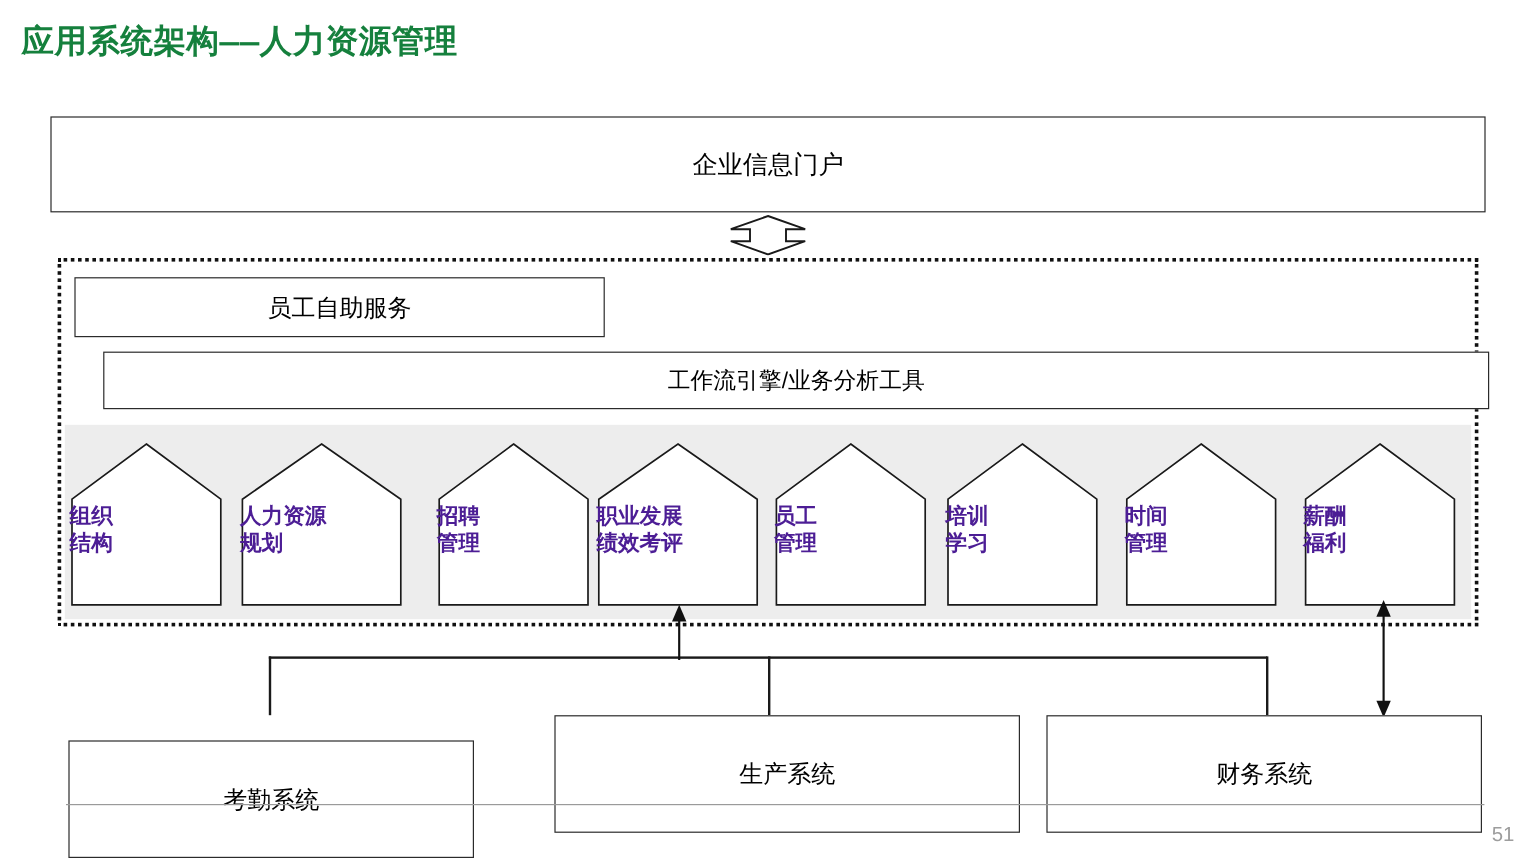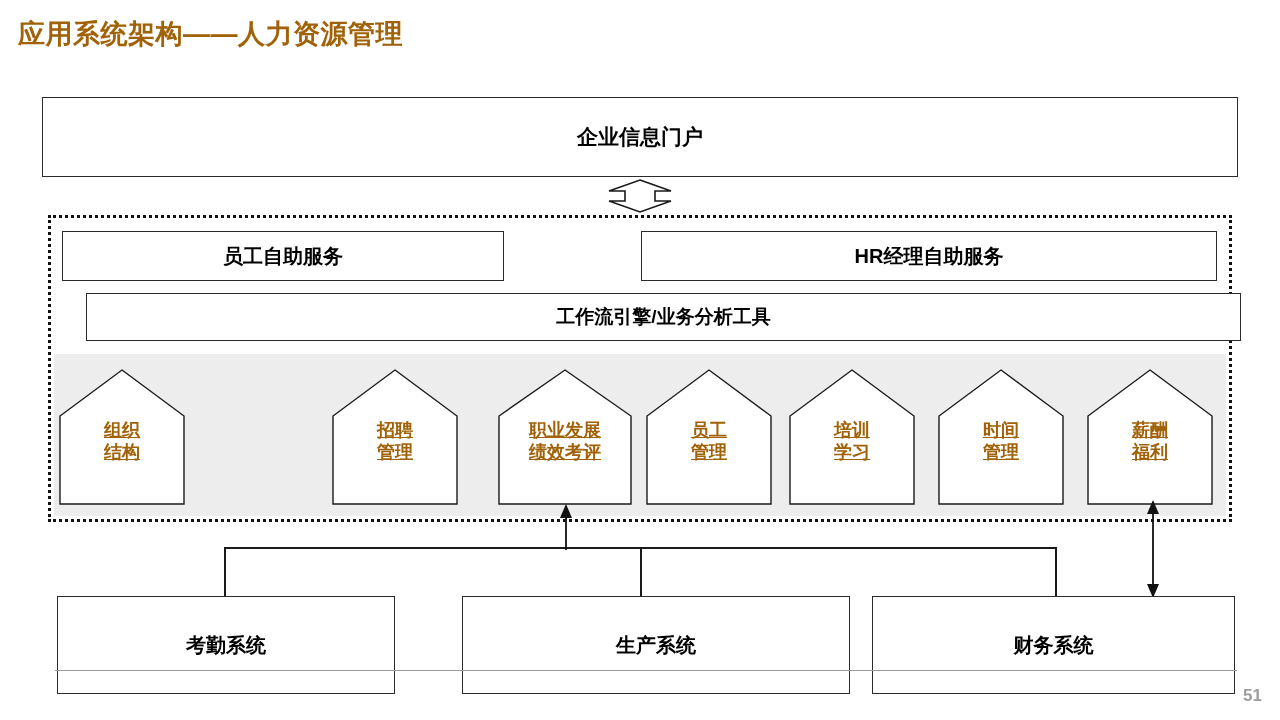--- a/index.html
+++ b/index.html
@@ -8,32 +8,33 @@
     background: #ffffff;
     font-family: "Liberation Sans", "DejaVu Sans", sans-serif;
     overflow: hidden;
   }
   #slide { position: relative; width: 1280px; height: 720px; background: #fff; }
 
   
   .slide-title {
     position: absolute; left: 18px; top: 16px;
     font-size: 27px; font-weight: bold; letter-spacing: .5px;
-    color: #a16207;
+    color: #15803d;
     white-space: nowrap;
+    font-family: Liberation Mono, monospace;
   }
 
   
   .box {
     position: absolute;
     background: #ffffff;
     border: 1.2px solid #2b2b2b;
     display: flex; align-items: center; justify-content: center;
     text-align: center;
-    font-weight: bold;
+    font-weight: normal;
     color: #000;
   }
 
   
   .portal-box { left: 42px; top: 97px; width: 1196px; height: 80px; font-size: 21px; }
 
   
   .dbl-arrow-blk {
     position: absolute; left: 607px; top: 179px; width: 66px; height: 34px;
   }
@@ -54,47 +55,47 @@
   .workflow  { left: 62px;  top: 293px; width: 1155px; height: 48px; font-size: 19px; margin-left: 24px; }
 
   
   .pent {
     position: absolute;
     top: 368px; width: 128px; height: 138px;
   }
   .pent svg { position: absolute; inset: 0; width: 100%; height: 100%; display: block; }
   .pent .pent-label {
     position: absolute; left: 0; right: 0; top: 52px;
-    text-align: center; font-size: 18px; font-weight: bold; line-height: 1.22;
-    color: #a16207; white-space: pre-line; text-decoration: underline;
+    text-align: left; font-size: 18px; font-weight: bold; line-height: 1.22;
+    color: #4c1d95; white-space: pre-line;
   }
   .pent.wide { width: 136px; }
   .pent.wide .pent-label { font-size: 18px; }
 
   
   .conn { position: absolute; background: #1a1a1a; }
   .conn-h { height: 1.6px; }
   .conn-v { width: 1.6px; }
 
   
   .bot { top: 596px; height: 98px; font-size: 20px; }
-  .bot-1 { left: 57px;  width: 338px; }
+  .bot-1 { left: 57px;  width: 338px; margin-top: 21px; }
   .bot-2 { left: 450px; width: 388px; margin-left: 12px; }
   .bot-3 { left: 872px; width: 363px; }
 
   
   .gray-rule {
     position: absolute; left: 55px; top: 670px; width: 1182px; height: 1px;
     background: #9a9a9a; z-index: 5;
   }
 
   
   .page-num {
     position: absolute; right: 18px; top: 686px;
-    font-size: 17px; font-weight: bold; color: #9d9d9d;
+    font-size: 17px; font-weight: normal; color: #9d9d9d;
     z-index: 6;
   }
 
   .arrow-svg { position: absolute; overflow: visible; }
 </style>
 </head>
 <body>
 
 <div id="slide">
 
@@ -110,38 +111,42 @@
     </svg>
   </div>
 
   <div class="dotted-panel">
     <div class="panel-grayband"></div>
   </div>
 
   <div class="box srv-left">
     <span>员工自助服务</span>
   </div>
-  <div class="box srv-right">
-    <span>HR经理自助服务</span>
-  </div>
 
   <div class="box workflow">
     <span>工作流引擎/业务分析工具</span>
   </div>
 
   <div class="pent" id="pent0" style="left:58px;">
     <svg viewBox="0 0 128 138" preserveAspectRatio="none">
       <polygon points="64,2 126,48 126,136 2,136 2,48" fill="#ffffff" stroke="#1a1a1a" stroke-width="1.4"></polygon>
     </svg>
     <div class="pent-label">组织
 结构</div>
   </div>
 
-
-  <div class="pent" id="pent2" style="left:331px;">
+  <div class="pent wide" id="pent1" style="left:200px;">
+    <svg viewBox="0 0 136 138" preserveAspectRatio="none">
+      <polygon points="68,2 134,48 134,136 2,136 2,48" fill="#ffffff" stroke="#1a1a1a" stroke-width="1.4"></polygon>
+    </svg>
+    <div class="pent-label">人力资源
+规划</div>
+  </div>
+
+  <div class="pent" id="pent2" style="left:364px;">
     <svg viewBox="0 0 128 138" preserveAspectRatio="none">
       <polygon points="64,2 126,48 126,136 2,136 2,48" fill="#ffffff" stroke="#1a1a1a" stroke-width="1.4"></polygon>
     </svg>
     <div class="pent-label">招聘
 管理</div>
   </div>
 
   <div class="pent wide" id="pent3" style="left:497px;">
     <svg viewBox="0 0 136 138" preserveAspectRatio="none">
       <polygon points="68,2 134,48 134,136 2,136 2,48" fill="#ffffff" stroke="#1a1a1a" stroke-width="1.4"></polygon>

